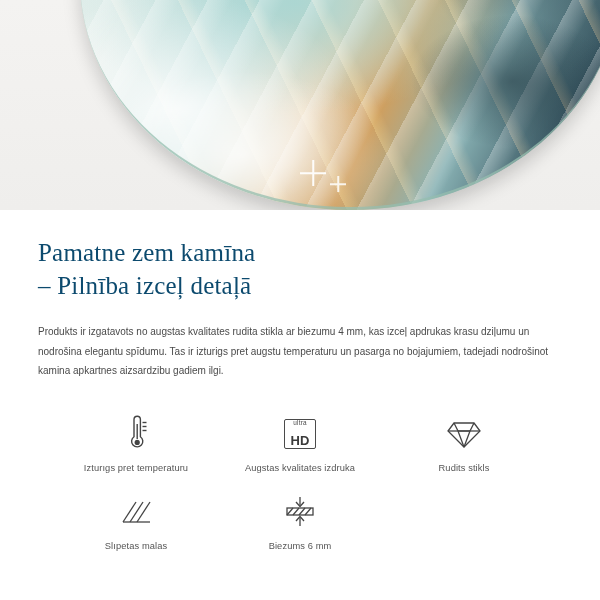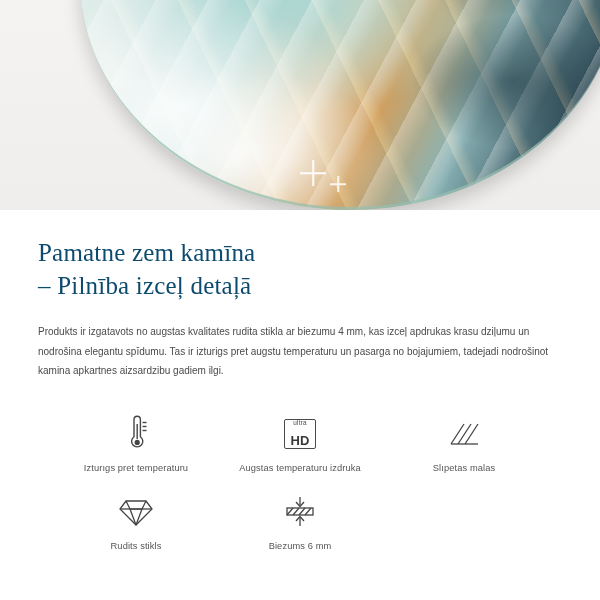--- a/index.html
+++ b/index.html
@@ -234,47 +234,47 @@
         <div class="feature-label">Izturıgs pret temperaturu</div>
       </div>
 
       <div class="feature">
         <div class="feature-icon">
           <div class="hd-box">
             <span class="hd-top">ultra</span>
             <span class="hd-bottom">HD</span>
           </div>
         </div>
-        <div class="feature-label">Augstas temperaturu izdruka</div>
-      </div>
-
-
-      <div class="feature">
-        <div class="feature-icon">
-          <svg width="34" height="30" viewBox="0 0 34 30" fill="none" stroke="#444" stroke-width="1.3">
-            <path d="M4 25 L17 5"></path>
-            <path d="M11 25 L24 5"></path>
-            <path d="M18 25 L31 5"></path>
-            <path d="M4 25 H31"></path>
-          </svg>
-        </div>
-        <div class="feature-label">Slıpetas malas</div>
-      </div>
+        <div class="feature-label">Augstas kvalitates izdruka</div>
+      </div>
+
 
       <div class="feature">
         <div class="feature-icon">
           <svg width="36" height="32" viewBox="0 0 36 32" fill="none" stroke="#444" stroke-width="1.3">
             <path d="M8 5 H28 L34 13 L18 29 L2 13 Z"></path>
             <path d="M2 13 H34"></path>
             <path d="M8 5 L12 13 L18 29"></path>
             <path d="M28 5 L24 13 L18 29"></path>
             <path d="M12 13 H24"></path>
           </svg>
         </div>
         <div class="feature-label">Rudits stikls</div>
+      </div>
+
+      <div class="feature">
+        <div class="feature-icon">
+          <svg width="34" height="30" viewBox="0 0 34 30" fill="none" stroke="#444" stroke-width="1.3">
+            <path d="M4 25 L17 5"></path>
+            <path d="M11 25 L24 5"></path>
+            <path d="M18 25 L31 5"></path>
+            <path d="M4 25 H31"></path>
+          </svg>
+        </div>
+        <div class="feature-label">Slıpetas malas</div>
       </div>
 
       <div class="feature">
         <div class="feature-icon">
           <svg width="36" height="34" viewBox="0 0 36 34" fill="none" stroke="#444" stroke-width="1.3">
             <line x1="18" y1="2" x2="18" y2="10"></line>
             <polyline points="14,7 18,11.5 22,7"></polyline>
             <rect x="5" y="13" width="26" height="7"></rect>
             <line x1="5" y1="20" x2="11" y2="13"></line>
             <line x1="11" y1="20" x2="17" y2="13"></line>

